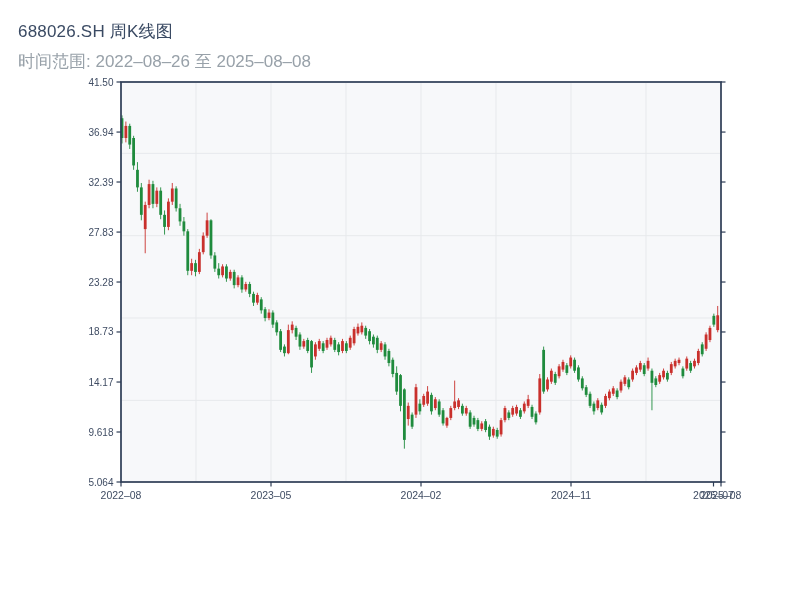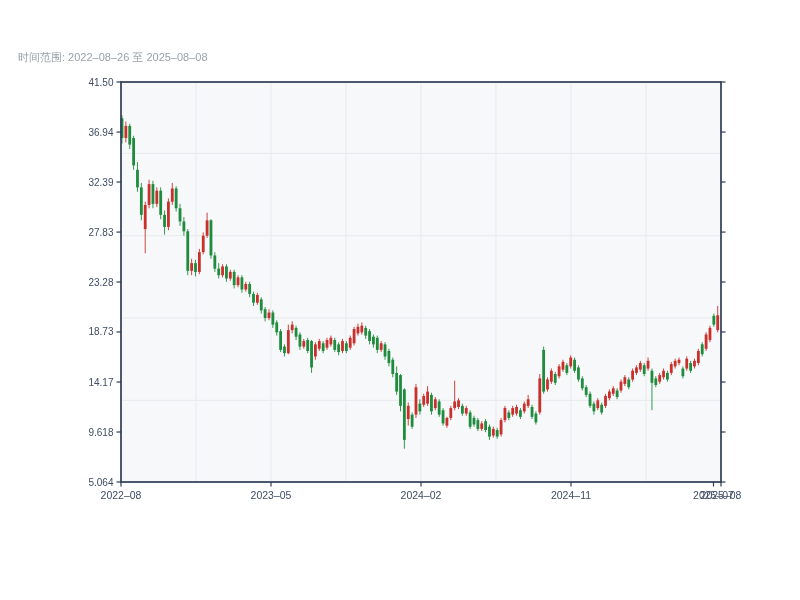--- a/index.html
+++ b/index.html
@@ -1,29 +1,30 @@
 <!DOCTYPE html>
 <html><head>
 <meta charset="utf-8">
 <style>
   html,body{margin:0;padding:0;background:#ffffff;}
   .page{position:relative;width:800px;height:600px;background:#ffffff;overflow:hidden;
         font-family:"Liberation Sans","DejaVu Sans",sans-serif;}
   .title{position:absolute;left:18px;top:20px;font-size:17px;color:#3a4a63;letter-spacing:.2px;}
-  .sub{position:absolute;top:50px;font-size:11px;color:#98a1a9;}
+  .sub{position:absolute;top:50px;font-size:17px;color:#98a1a9;}
   .sub.left{left:18px;}
   .sub.right{left:395px;}
   .sub.right span{margin-right:14px;}
   svg{position:absolute;left:0;top:0;}
   svg text{font-family:"Liberation Sans","DejaVu Sans",sans-serif;}
 </style>
 </head>
 <body>
 
 <div class="page">
+  <div class="title">688026.SH 周K线图</div>
   <div class="sub left">时间范围: 2022–08–26 至 2025–08–08</div>
   <svg id="chart" width="800" height="600" viewBox="0 0 800 600">
       <rect x="121" y="82" width="600" height="400" fill="#f7f8fa"></rect>
       <g>
         <line x1="196" y1="83" x2="196" y2="481" stroke="#e7e9ec" stroke-width="1"></line>
         <line x1="271" y1="83" x2="271" y2="481" stroke="#e7e9ec" stroke-width="1"></line>
         <line x1="346" y1="83" x2="346" y2="481" stroke="#e7e9ec" stroke-width="1"></line>
         <line x1="421" y1="83" x2="421" y2="481" stroke="#e7e9ec" stroke-width="1"></line>
         <line x1="496" y1="83" x2="496" y2="481" stroke="#e7e9ec" stroke-width="1"></line>
         <line x1="571" y1="83" x2="571" y2="481" stroke="#e7e9ec" stroke-width="1"></line>

